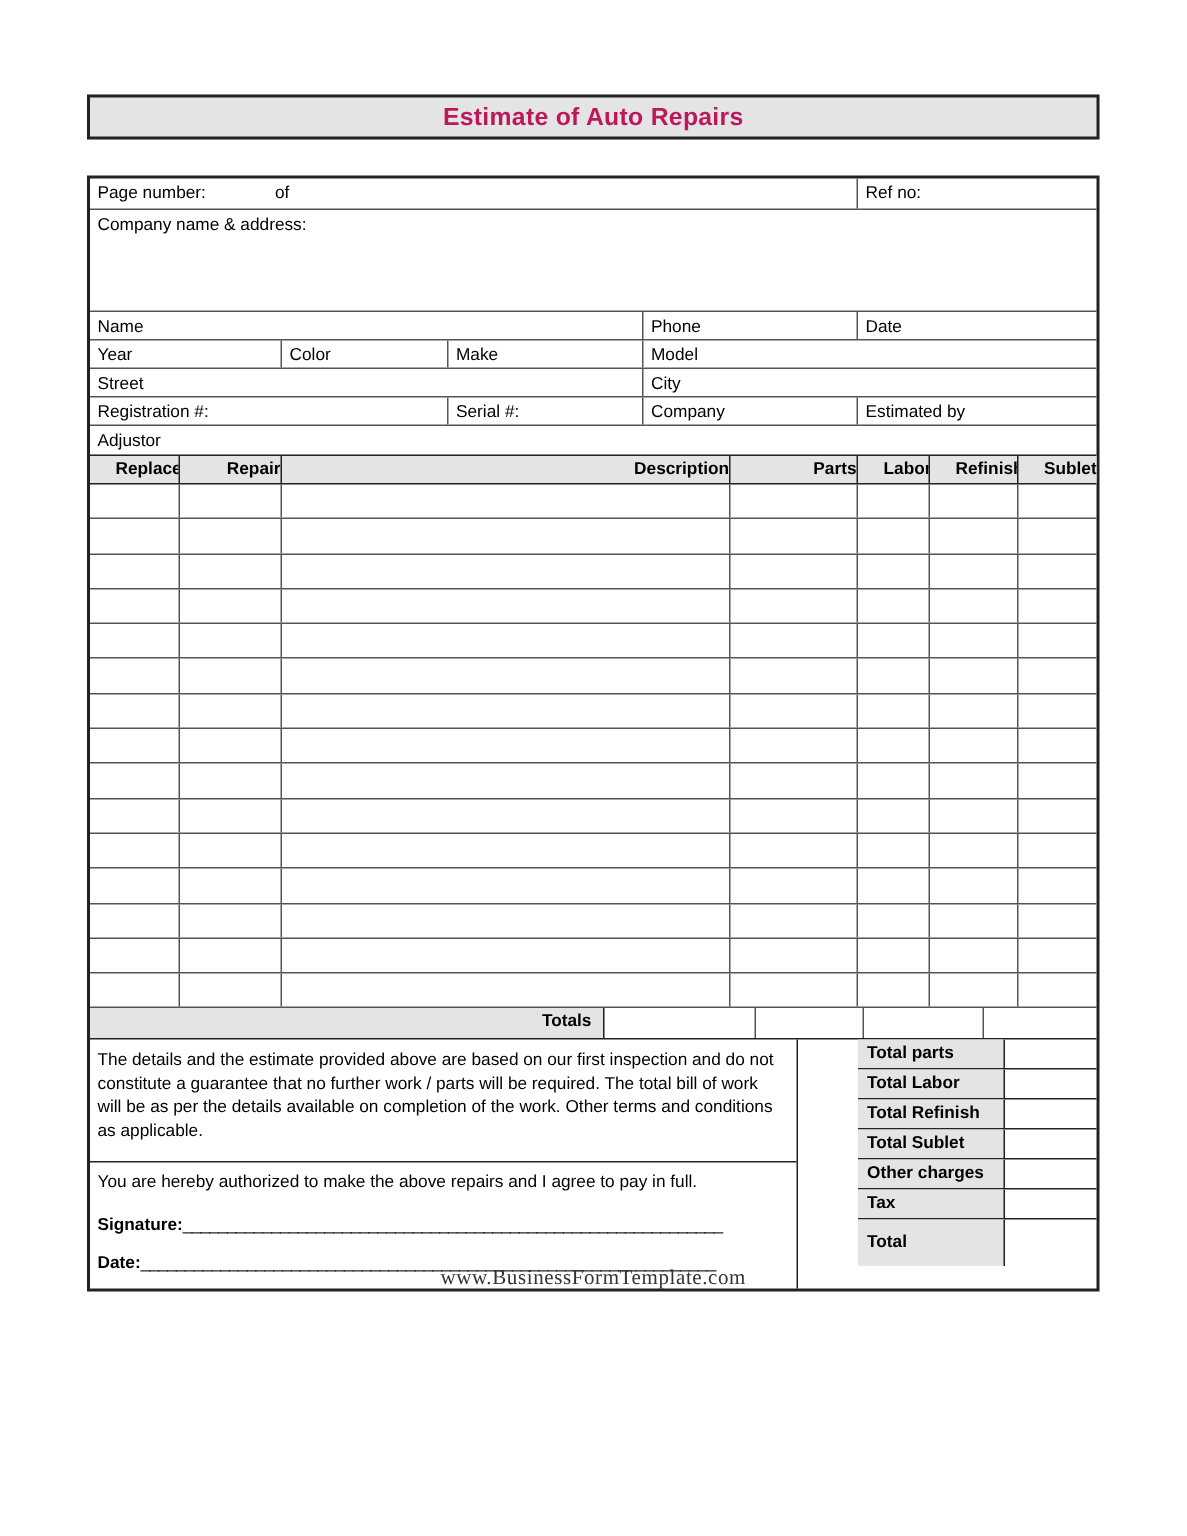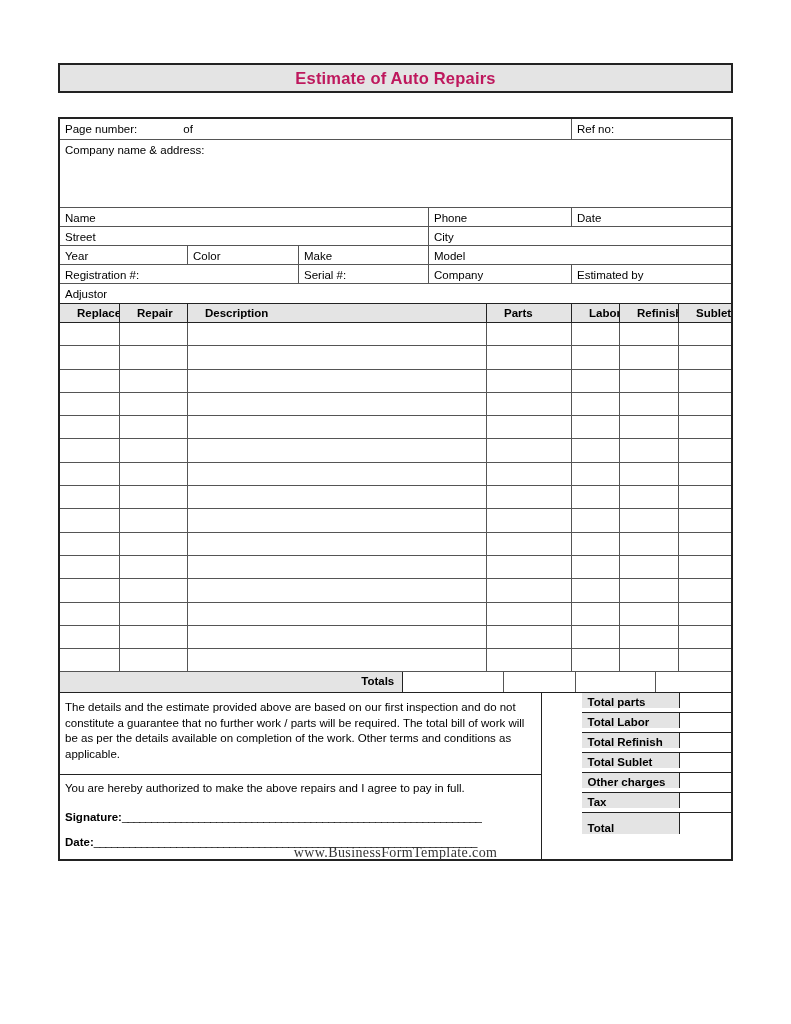--- a/index.html
+++ b/index.html
@@ -115,21 +115,21 @@
     background: #e4e4e4;
     border-top: 1px solid #222222;
     border-bottom: 1px solid #222222;
     box-sizing: border-box;
   }
   .th {
     box-sizing: border-box;
     font-size: 11.5px;
     font-weight: bold;
     line-height: 18px;
-    text-align: left;
+    text-align: right;
     border-right: 1px solid #222222;
     overflow: hidden;
     white-space: nowrap;
     padding-left: 17px;
   }
   .th.nb { border-right: none; }
 
   .col-replace  { width: 60px; }
   .col-repair   { width: 68px; }
   .col-desc     { width: 299px; }
@@ -220,21 +220,20 @@
   .bottom-right {
     width: 159px;
     box-sizing: border-box;
   }
   .tot-row {
     display: flex;
     width: 100%;
     height: 20px;
     box-sizing: border-box;
     border-bottom: 1px solid #222222;
-    flex-direction: column;
   }
   .tot-row.tall { height: 31px; }
   .tot-row.last { border-bottom: none; }
   .tot-label {
     width: 98px;
     box-sizing: border-box;
     background: #e4e4e4;
     border-right: 1px solid #222222;
     font-size: 11.5px;
     font-weight: bold;
@@ -298,40 +297,40 @@
       </div>
       <div class="cell c-phone">
         <span>Phone</span>
       </div>
       <div class="cell c-date nb">
         <span>Date</span>
       </div>
     </div>
 
     <div class="row r-info">
+      <div class="cell c-year">
+        <span>Year</span>
+      </div>
+      <div class="cell c-color">
+        <span>Color</span>
+      </div>
+      <div class="cell c-make">
+        <span>Make</span>
+      </div>
+      <div class="cell c-model nb">
+        <span>Model</span>
+      </div>
+    </div>
+
+    <div class="row r-info">
       <div class="cell c-street">
         <span>Street</span>
       </div>
       <div class="cell c-city nb">
         <span>City</span>
-      </div>
-    </div>
-
-    <div class="row r-info">
-      <div class="cell c-year">
-        <span>Year</span>
-      </div>
-      <div class="cell c-color">
-        <span>Color</span>
-      </div>
-      <div class="cell c-make">
-        <span>Make</span>
-      </div>
-      <div class="cell c-model nb">
-        <span>Model</span>
       </div>
     </div>
 
     <div class="row r-info">
       <div class="cell c-reg">
         <span>Registration #:</span>
       </div>
       <div class="cell c-serial">
         <span>Serial #:</span>
       </div>

